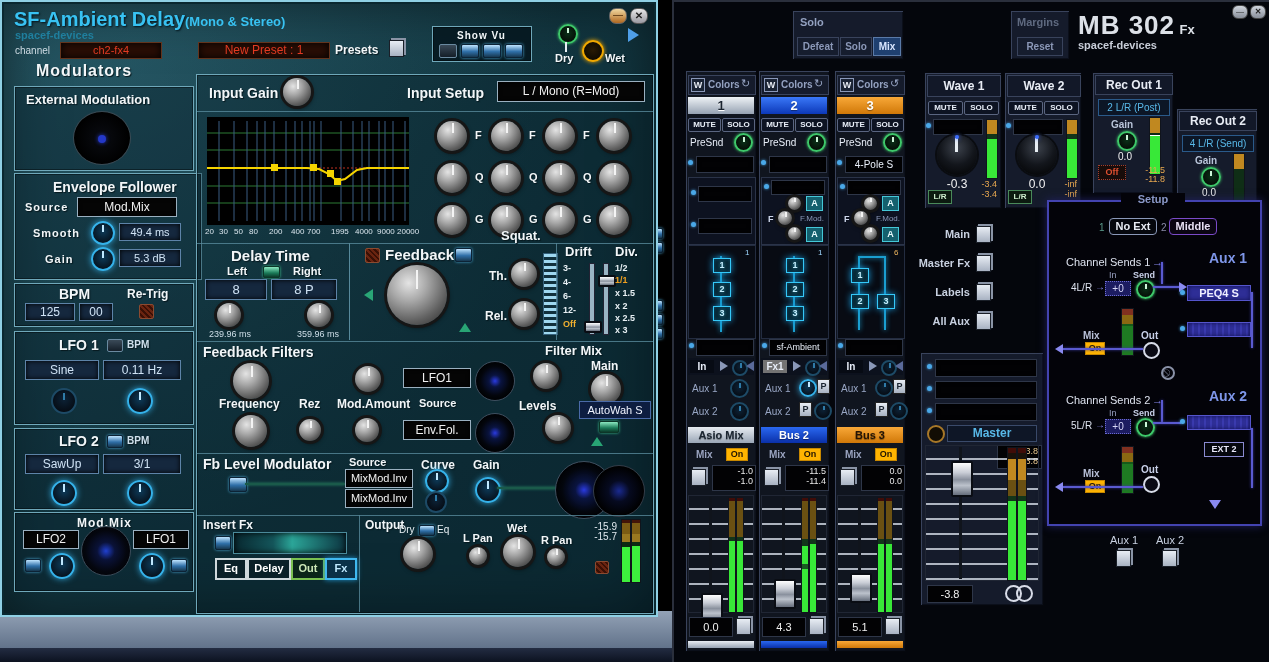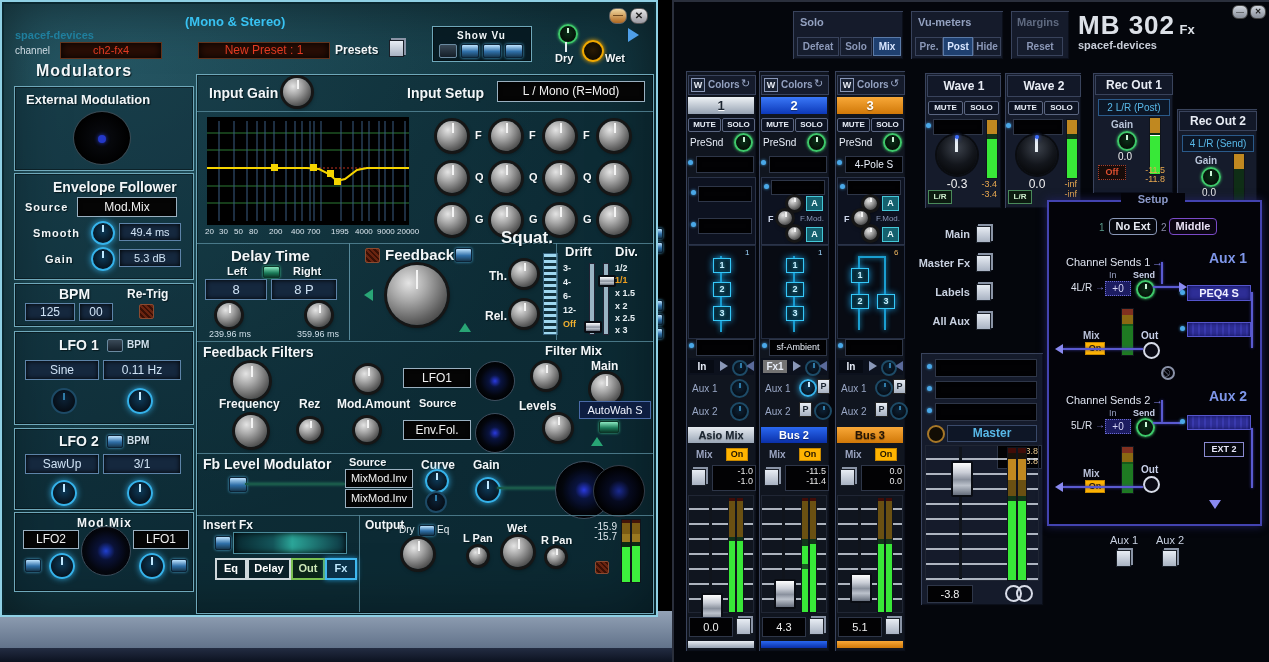--- a/index.html
+++ b/index.html
@@ -63,20 +63,21 @@
   <div class="a" style="left:652px;top:224px;width:10px;height:130px;">
     <div class="a lbtn" style="left:0;top:4px;width:9px;height:9px;"></div>
     <div class="a lbtn" style="left:0;top:18px;width:9px;height:9px;"></div>
     <div class="a lbtn" style="left:0;top:76px;width:9px;height:9px;"></div>
     <div class="a lbtn" style="left:0;top:90px;width:9px;height:9px;"></div>
     <div class="a lbtn" style="left:0;top:104px;width:9px;height:9px;"></div>
   </div>
 
   <div id="dw" class="a">
 
+    <div class="a" style="left:12px;top:6px;font-size:20px;font-weight:bold;color:#38c2f2;text-shadow:1px 1px 2px #03141c;">SF-Ambient Delay</div>
     <div class="a" style="left:183px;top:12px;font-size:13px;font-weight:bold;color:#38c2f2;">(Mono &amp; Stereo)</div>
     <div class="a" style="left:13px;top:27px;font-size:11px;font-weight:bold;color:#1f7f9e;">spacef-devices</div>
     <div class="a" style="left:607px;top:6px;width:16px;height:14px;border-radius:7px;background:linear-gradient(#f0d8a0,#b06820);border:1px solid #666;color:#4a2a08;font-size:10px;text-align:center;line-height:12px;">—</div>
     <div class="a" style="left:628px;top:6px;width:16px;height:14px;border-radius:7px;background:linear-gradient(#e8e8e8,#9a9aa2);border:1px solid #555;color:#222;font-size:10px;font-weight:bold;text-align:center;line-height:13px;">✕</div>
     <div class="a" style="left:626px;top:26px;width:0;height:0;border-left:11px solid #4f9fe8;border-top:7px solid transparent;border-bottom:7px solid transparent;"></div>
 
     <div class="a" style="left:13px;top:43px;font-size:10px;color:#cfdce4;">channel</div>
     <div class="a redbox" style="left:58px;top:40px;width:100px;height:15px;font-size:11px;line-height:15px;">ch2-fx4</div>
     <div class="a redbox" style="left:196px;top:40px;width:130px;height:15px;font-size:12px;line-height:15px;">New Preset : 1</div>
     <div class="a hd" style="left:333px;top:41px;font-size:12px;">Presets</div>
@@ -98,21 +99,21 @@
 
     <div class="a hd" style="left:34px;top:60px;font-size:16px;letter-spacing:1px;">Modulators</div>
 
     <div class="a tpanel" style="left:12px;top:84px;width:178px;height:83px;">
       <div class="a hd" style="left:11px;top:5px;font-size:13px;">External Modulation</div>
       <div class="a" style="left:58px;top:24px;width:56px;height:52px;border-radius:50%;background:radial-gradient(circle at 50% 50%,#0a0c12,#000 70%);border:1px solid #3a4a54;">
         <div class="a" style="left:24px;top:23px;width:8px;height:8px;border-radius:50%;background:#2438c8;box-shadow:0 0 4px #2438c8;"></div>
       </div>
     </div>
 
-    <div class="a tpanel" style="left:12px;top:171px;width:178px;height:105px;">
+    <div class="a tpanel" style="left:12px;top:171px;width:178px;height:105px;padding-left:8px;">
       <div class="a hd" style="left:38px;top:5px;font-size:14px;">Envelope Follower</div>
       <div class="a hd" style="left:10px;top:27px;font-size:11px;letter-spacing:1px;">Source</div>
       <div class="a ddb" style="left:62px;top:23px;width:98px;height:18px;font-size:12px;line-height:18px;">Mod.Mix</div>
       <div class="a hd" style="left:18px;top:53px;font-size:11px;letter-spacing:1px;">Smooth</div>
       <div class="a kb" style="left:76px;top:47px;width:20px;height:20px;"></div>
       <div class="a disp" style="left:104px;top:49px;width:60px;height:16px;font-size:11px;line-height:16px;">49.4 ms</div>
       <div class="a hd" style="left:30px;top:79px;font-size:11px;letter-spacing:1px;">Gain</div>
       <div class="a kb" style="left:76px;top:73px;width:20px;height:20px;"></div>
       <div class="a disp" style="left:104px;top:75px;width:60px;height:16px;font-size:11px;line-height:16px;">5.3 dB</div>
     </div>
@@ -260,21 +261,21 @@
         <div class="a" style="left:100px;top:86px;font-size:9px;color:#cedee8;">359.96 ms</div>
       </div>
 
       <div class="a rbtn" style="left:168px;top:173px;width:13px;height:13px;"></div>
       <div class="a hd" style="left:188px;top:171px;font-size:15px;">Feedback</div>
       <div class="a km" style="left:190px;top:190px;width:60px;height:60px;"></div>
       <div class="a tri" style="left:158px;top:214px;border-left:9px solid transparent;border-top:6px solid transparent;border-bottom:6px solid transparent;border-right:9px solid #35d890;opacity:.7;"></div>
       <div class="a tri" style="left:262px;top:248px;border-left:6px solid transparent;border-right:6px solid transparent;border-bottom:9px solid #35d890;opacity:.7;"></div>
 
       <div class="a lbtn" style="left:258px;top:173px;width:15px;height:12px;"></div>
-      <div class="a hd" style="left:304px;top:153px;font-size:17px;">Squat.</div>
+      <div class="a hd" style="left:304px;top:153px;font-size:13px;">Squat.</div>
       <div class="a hd" style="left:292px;top:194px;font-size:12px;">Th.</div>
       <div class="a km" style="left:314px;top:186px;width:26px;height:26px;"></div>
       <div class="a hd" style="left:288px;top:234px;font-size:12px;">Rel.</div>
       <div class="a km" style="left:314px;top:226px;width:26px;height:26px;"></div>
       <div class="a vumeter" style="left:346px;top:178px;width:13px;height:80px;background:repeating-linear-gradient(to bottom,#9fd8f0 0 3px,#10303c 3px 6px);border:1px solid #35607a;"></div>
       <div class="a sepv" style="left:359px;top:168px;height:97px;"></div>
 
       <div class="a hd" style="left:368px;top:169px;font-size:13px;">Drift</div>
       <div class="a hd" style="left:418px;top:169px;font-size:13px;">Div.</div>
       <div class="a" style="left:366px;top:186px;width:24px;height:76px;font-size:9px;color:#e8f0f4;font-weight:bold;">
@@ -372,26 +373,20 @@
 
   <div id="mw" class="a">
     <div class="a" style="left:558px;top:3px;width:14px;height:12px;border-radius:6px;background:linear-gradient(#cfd4dc,#8a909c);border:1px solid #444;color:#222;font-size:8px;text-align:center;line-height:11px;">—</div>
     <div class="a" style="left:576px;top:3px;width:14px;height:12px;border-radius:6px;background:linear-gradient(#cfd4dc,#8a909c);border:1px solid #444;color:#222;font-size:8px;font-weight:bold;text-align:center;line-height:11px;">✕</div>
 
     <div class="a rp" style="left:118px;top:8px;width:110px;height:48px;">
       <div class="a rlabel" style="left:7px;top:5px;font-size:11px;">Solo</div>
       <div class="a rbtn2" style="left:4px;top:26px;width:40px;height:17px;font-size:10px;line-height:17px;">Defeat</div>
       <div class="a rbtn2" style="left:47px;top:26px;width:30px;height:17px;font-size:10px;line-height:17px;">Solo</div>
       <div class="a rbtn2 ract" style="left:80px;top:26px;width:26px;height:17px;font-size:10px;line-height:17px;">Mix</div>
-    </div>
-    <div class="a rp" style="left:236px;top:8px;width:92px;height:48px;">
-      <div class="a rlabel" style="left:7px;top:5px;font-size:11px;">Vu-meters</div>
-      <div class="a rbtn2" style="left:4px;top:26px;width:26px;height:17px;font-size:10px;line-height:17px;">Pre.</div>
-      <div class="a rbtn2 ract" style="left:32px;top:26px;width:28px;height:17px;font-size:10px;line-height:17px;">Post</div>
-      <div class="a rbtn2" style="left:62px;top:26px;width:26px;height:17px;font-size:10px;line-height:17px;">Hide</div>
     </div>
     <div class="a rp" style="left:336px;top:8px;width:58px;height:48px;">
       <div class="a" style="left:6px;top:5px;font-size:11px;font-weight:bold;color:#5f6a80;">Margins</div>
       <div class="a rbtn2" style="left:6px;top:26px;width:44px;height:17px;font-size:10px;line-height:17px;">Reset</div>
     </div>
     <div class="a" style="left:404px;top:8px;">
       <span style="font-size:26px;font-weight:bold;color:#dde1e8;letter-spacing:1px;">MB 302</span>
       <span style="font-size:13px;font-weight:bold;color:#dde1e8;">Fx</span>
       <div style="font-size:11px;font-weight:bold;color:#c8cdd8;margin-top:-2px;">spacef-devices</div>
     </div>

